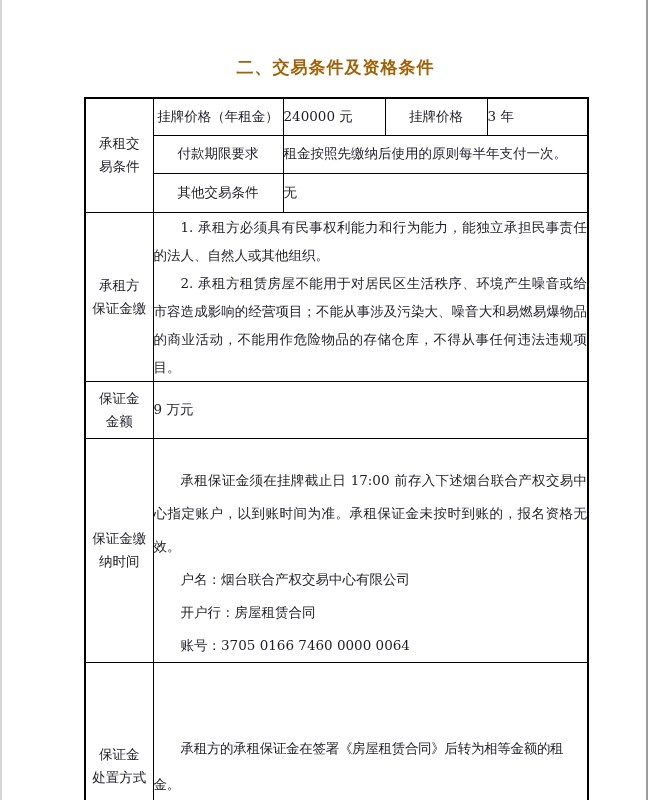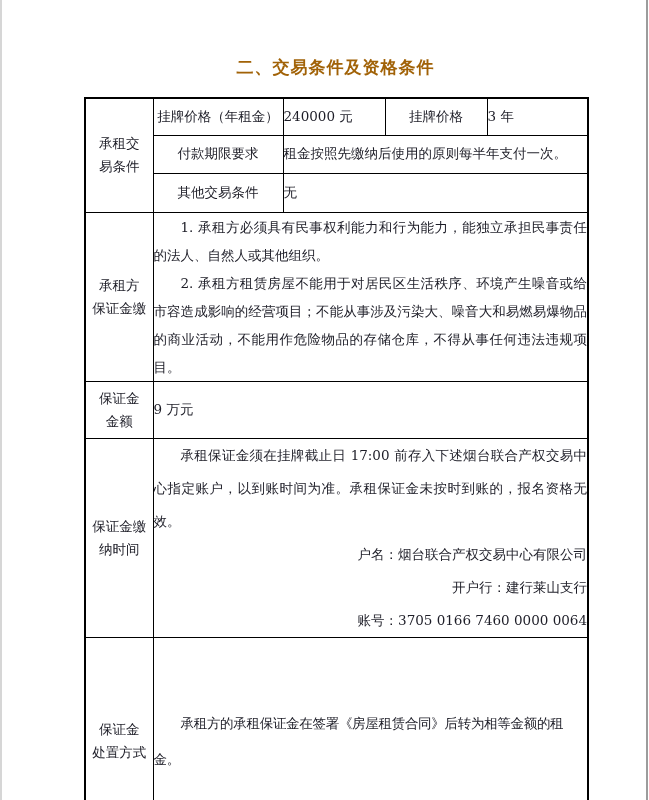--- a/index.html
+++ b/index.html
@@ -77,23 +77,22 @@
   td.cell-body { padding: 0 8px; }
   td.cell-body p { margin: 0; }
   .qual p {
     text-indent: 2em;
     text-align: justify;
     line-height: 28px;
   }
   .pay p {
     text-indent: 2em;
     line-height: 33px;
-    text-align: right;
   }
-  .pay p.intro { text-align: justify; }
+  .pay p.intro { text-align: justify; margin-top: 25px; }
   .disp p {
     text-indent: 2em;
     line-height: 36px;
     letter-spacing: -0.3px;
   }
 </style>
 </head>
 <body>
 
 <div class="page">
@@ -147,21 +146,21 @@
         <td class="cell-amount" colspan="4">9 万元</td>
       </tr>
       <tr class="r6">
         <td class="rowhead">
           <span class="hl">保证金缴</span>
           <span class="hl">纳时间</span>
         </td>
         <td class="cell-body pay" colspan="4">
           <p class="intro">承租保证金须在挂牌截止日 17:00 前存入下述烟台联合产权交易中心指定账户，以到账时间为准。承租保证金未按时到账的，报名资格无效。</p>
           <p>户名：烟台联合产权交易中心有限公司</p>
-          <p>开户行：建行莱山支行</p>
+          <p>开户行：房屋租赁合同</p>
           <p>账号：3705 0166 7460 0000 0064</p>
         </td>
       </tr>
       <tr class="r7">
         <td class="rowhead">
           <span class="hl">保证金</span>
           <span class="hl">处置方式</span>
         </td>
         <td class="cell-body disp" colspan="4">
           <p>承租方的承租保证金在签署《房屋租赁合同》后转为相等金额的租金。</p>

